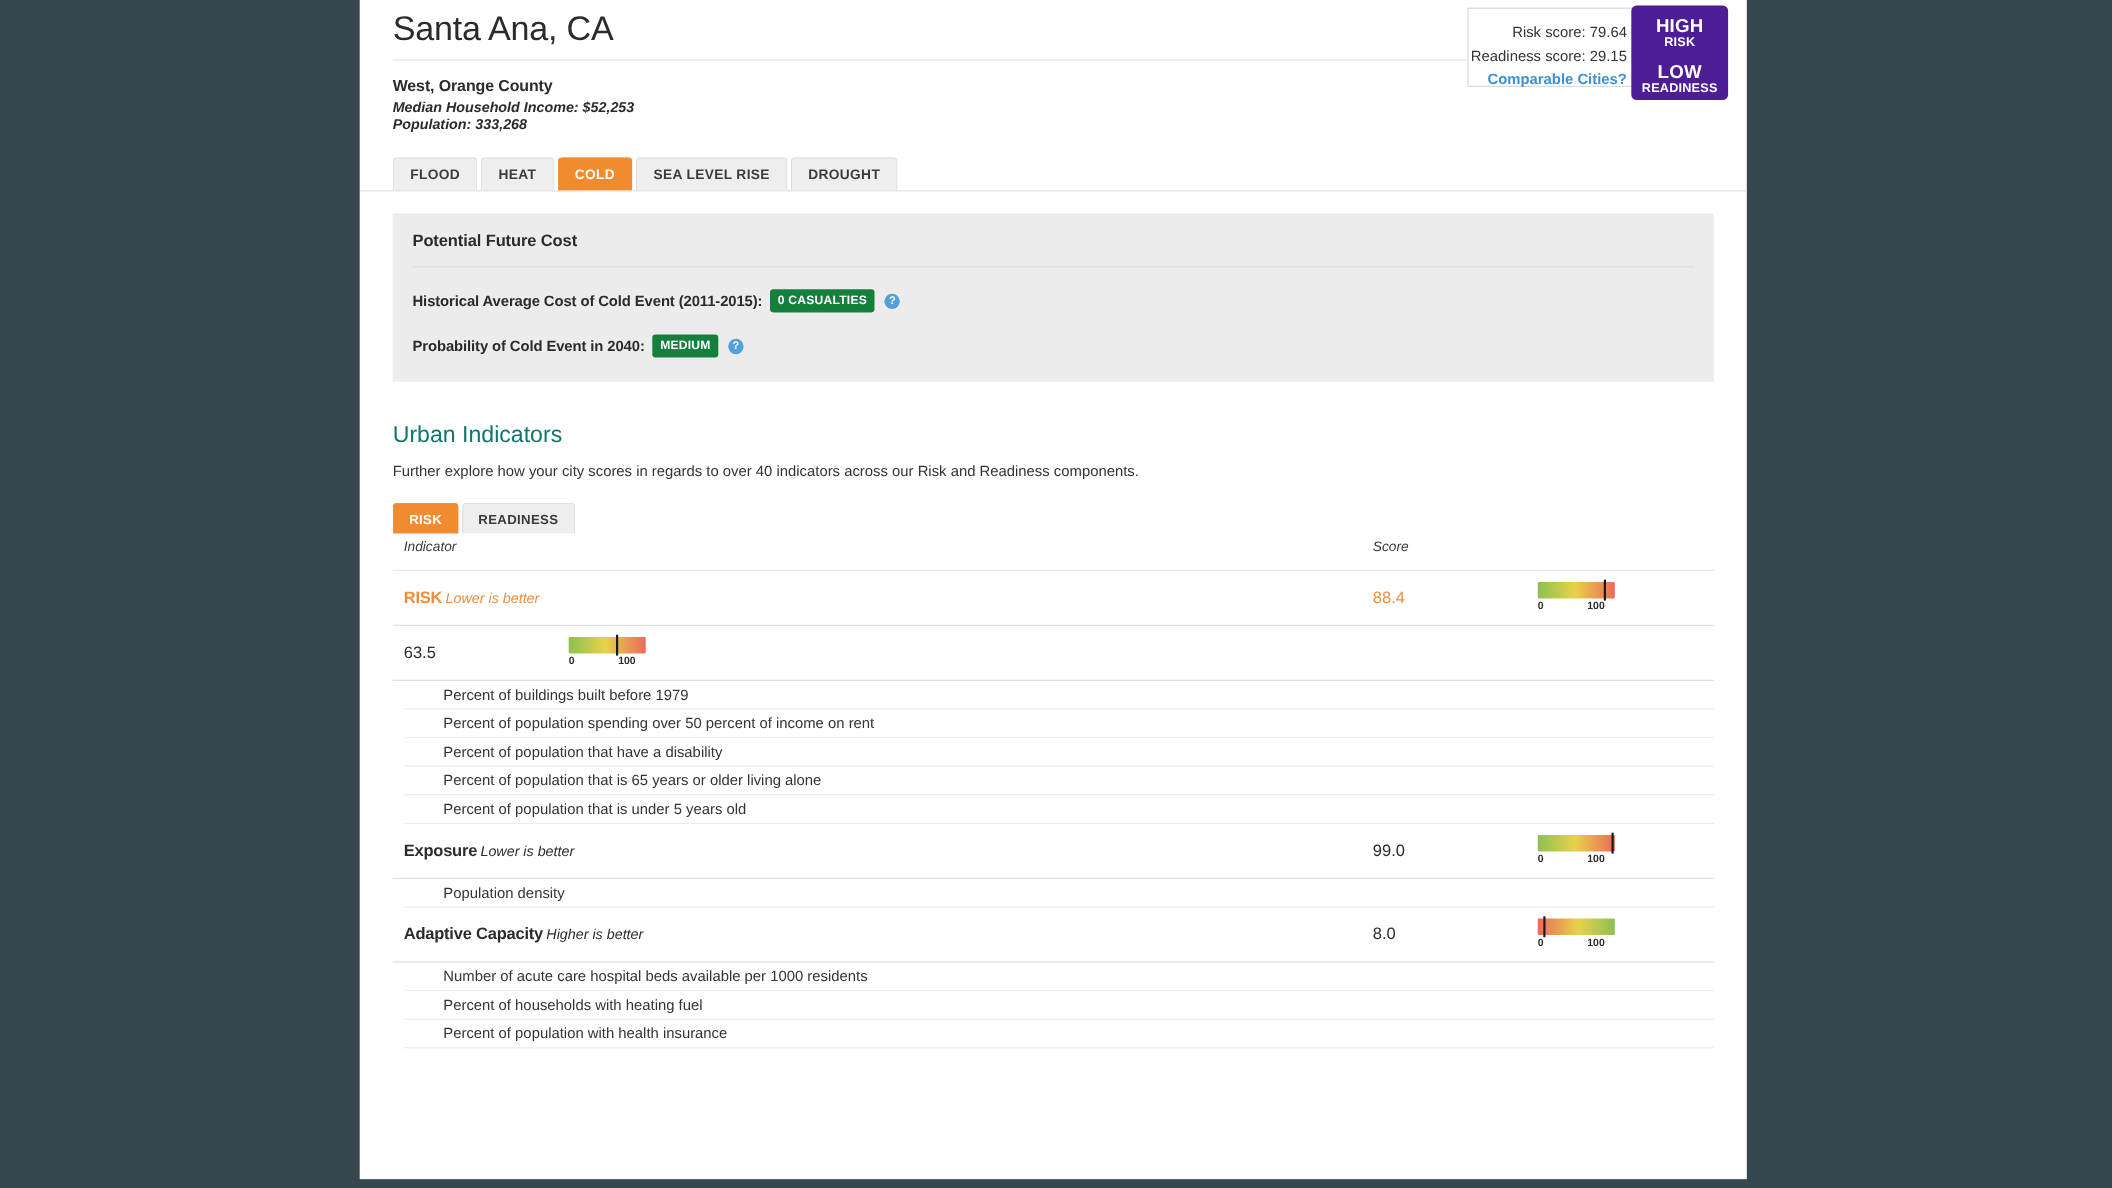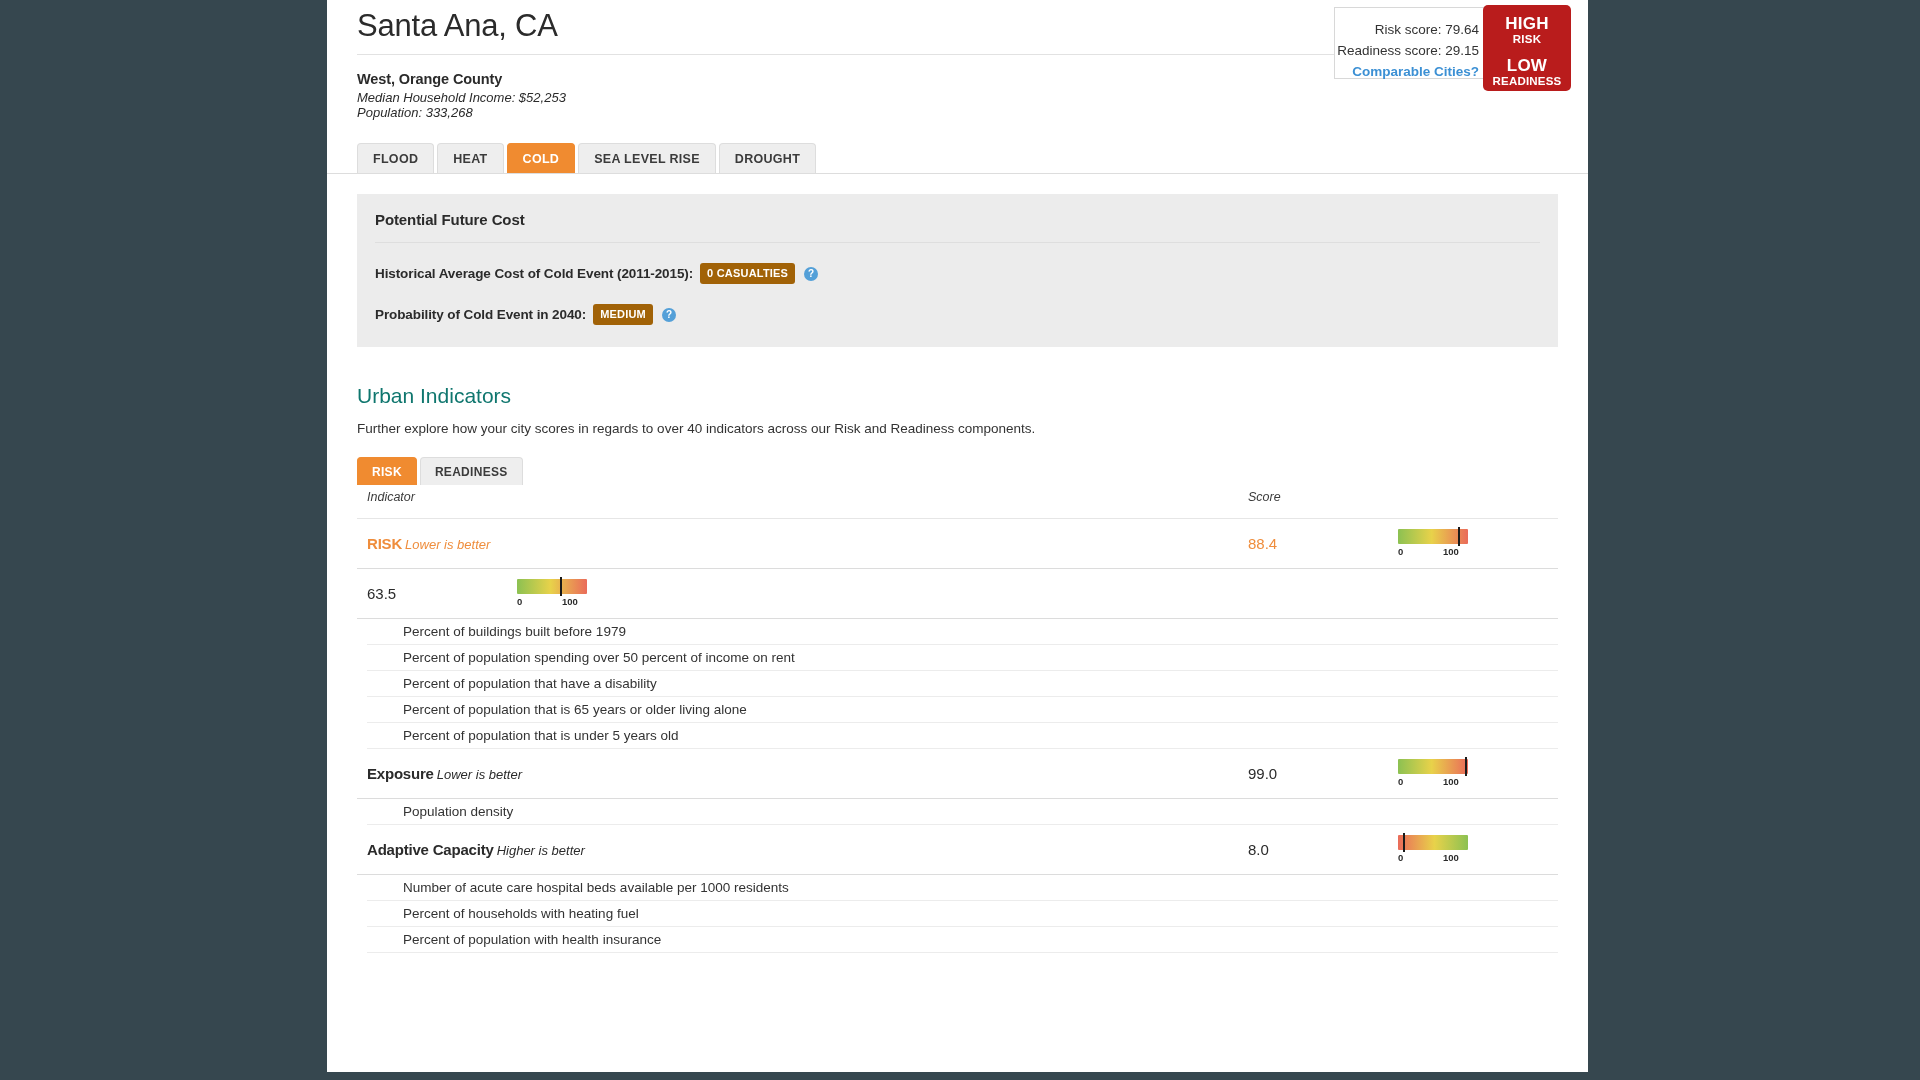--- a/index.html
+++ b/index.html
@@ -30,39 +30,39 @@
   .title-rule {
     height: 1px; background: #e2e2e2;
     margin: 0 18px 0 30px;
   }
   .meta { padding: 16px 0 0 30px; }
   .meta-region {
     font-size: 14.5px; font-weight: bold; color: #2b2b2b;
     letter-spacing: -0.1px; margin-bottom: 3px;
   }
   .meta-line {
-    font-size: 13px; font-style: italic; font-weight: normal;
+    font-size: 13px; font-style: italic; font-weight: bold;
     color: #2b2b2b; line-height: 1.17;
   }
 
   
   .scorebox {
     position: absolute; left: 1007px; top: 7px;
     width: 203px; height: 72px;
     border: 1px solid #d8d8d8; background: #fff;
     text-align: right;
     padding: 11px 57px 0 0;
   }
   .scorebox .sline { font-size: 13.5px; color: #333; line-height: 1.56; }
   .scorebox .slink { font-size: 13.5px; color: #3c90d4; font-weight: bold; line-height: 1.56; cursor: pointer; }
 
   .riskbadge {
     position: absolute; left: 1156px; top: 5px;
     width: 88px; height: 86px;
-    background: #b91c1c; border-radius: 5px;
+    background: #4c1d95; border-radius: 5px;
     color: #fff; text-align: center;
     padding-top: 10px;
   }
   .riskbadge .big { font-size: 17px; font-weight: bold; line-height: 1.05; letter-spacing: 0.2px; }
   .riskbadge .sm  { font-size: 11.5px; font-weight: bold; letter-spacing: 0.2px; }
   .riskbadge .gap { height: 12px; }
 
   
   .tabs {
     position: relative;
@@ -91,21 +91,21 @@
     margin-top: 20px;
     background: #ececec;
     padding: 17px 18px 22px 18px;
   }
   .fc-title { font-size: 15px; font-weight: bold; color: #2b2b2b; letter-spacing: -0.1px; }
   .fc-rule { height: 1px; background: #dedede; margin: 14px 0 0 0; }
   .fc-row { margin-top: 20px; font-size: 13.5px; font-weight: bold; color: #2b2b2b; display: flex; align-items: center; }
   .fc-row .lbl { letter-spacing: -0.1px; }
   .pill {
     display: inline-block; margin-left: 7px;
-    background: #a16207; color: #fff;
+    background: #15803d; color: #fff;
     font-size: 11px; font-weight: bold; letter-spacing: 0.2px;
     padding: 4px 7px 5px 7px; border-radius: 3px;
   }
   .helpicon {
     display: inline-block; margin-left: 9px;
     width: 14px; height: 14px; border-radius: 50%;
     background: #54a0d8; color: #fff;
     font-size: 10px; font-weight: bold;
     line-height: 14px; text-align: center;
     cursor: pointer; position: relative; top: 0px;

